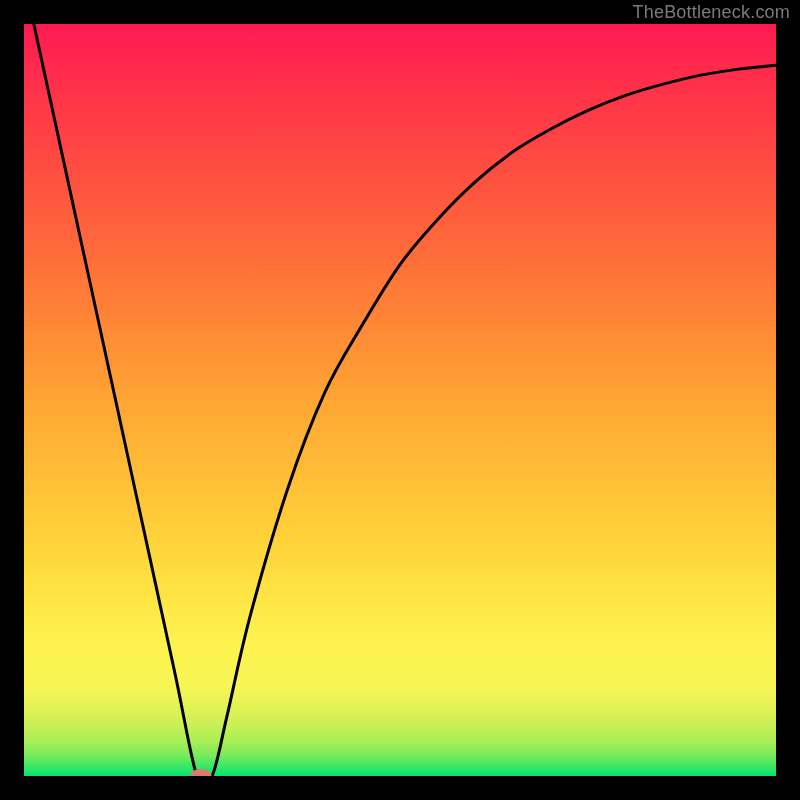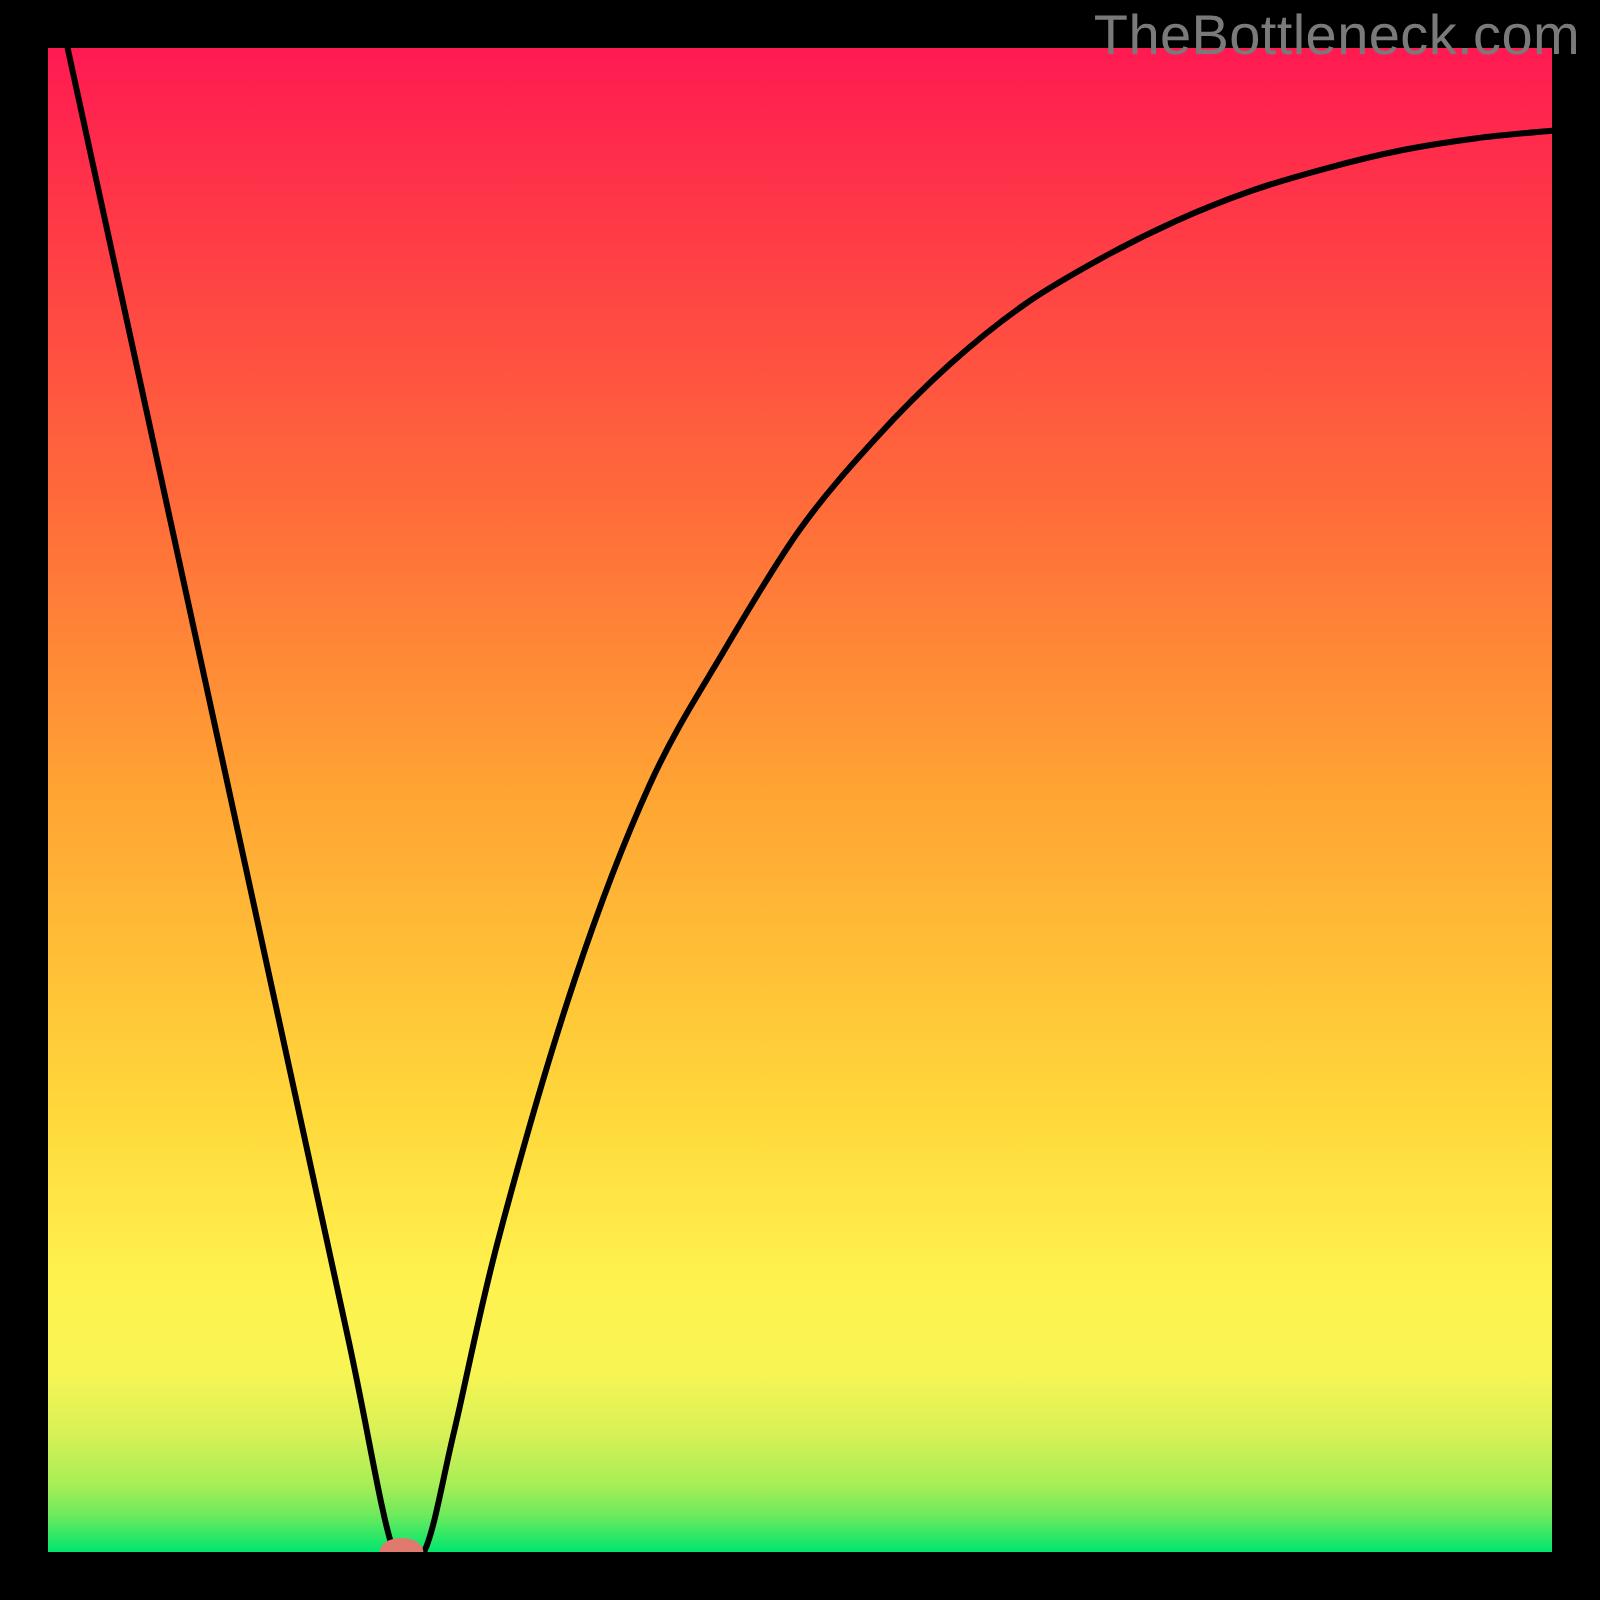--- a/index.html
+++ b/index.html
@@ -23,21 +23,21 @@
     left: 0;
     top: 0;
     width: 752px;
     height: 752px;
   }
   .watermark {
     position: absolute;
     top: 2px;
     right: 10px;
     font-family: Arial, Helvetica, sans-serif;
-    font-size: 28px;
+    font-size: 18px;
     color: #7a7a7a;
     letter-spacing: 0.2px;
   }
 </style>
 </head>
 <body>
 
 <div class="frame">
   <svg class="plot-area" viewBox="0 0 752 752" preserveAspectRatio="none">
     <defs>

